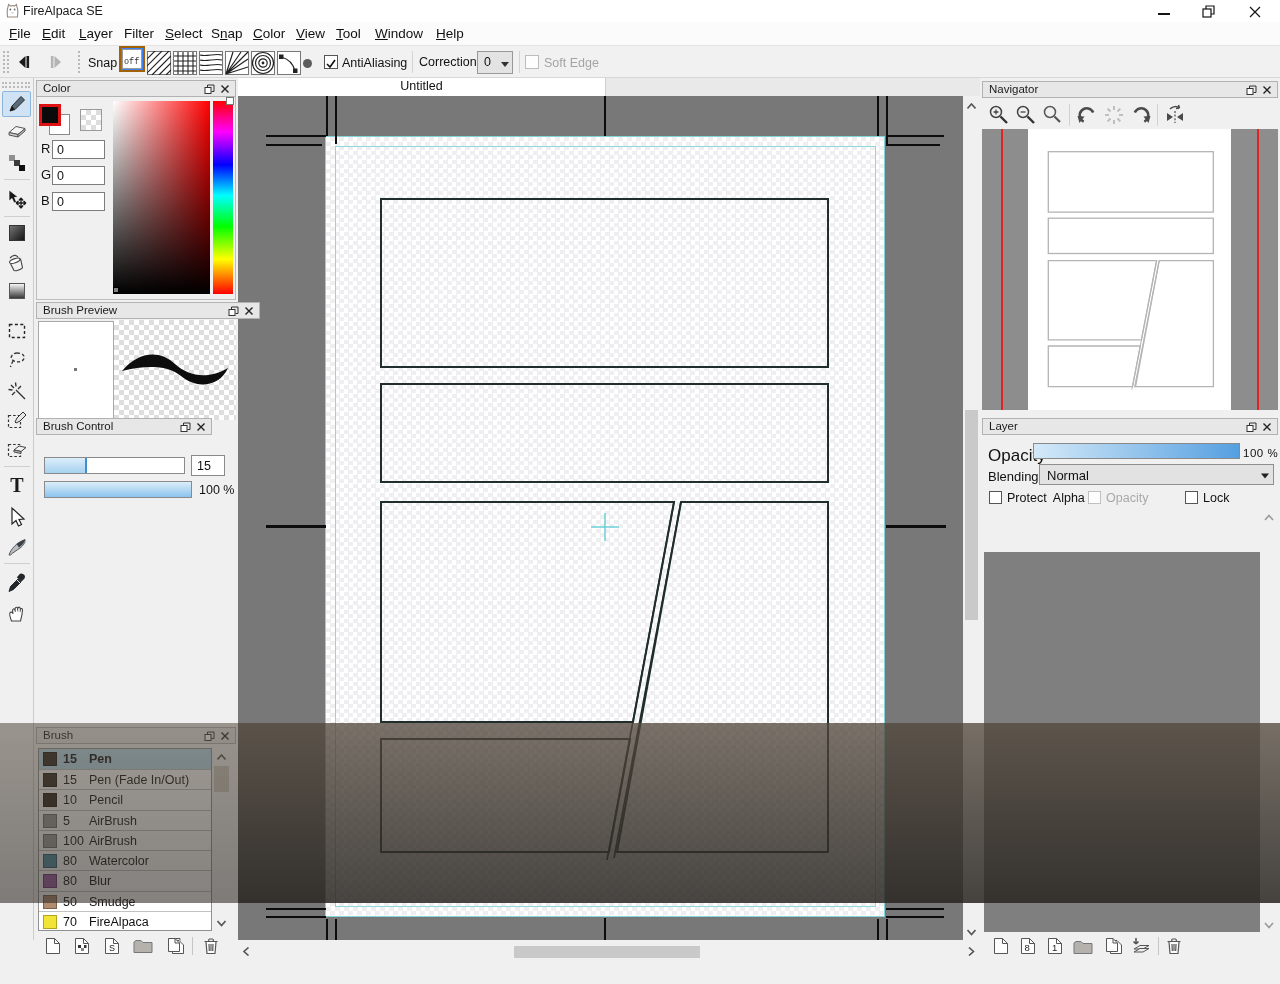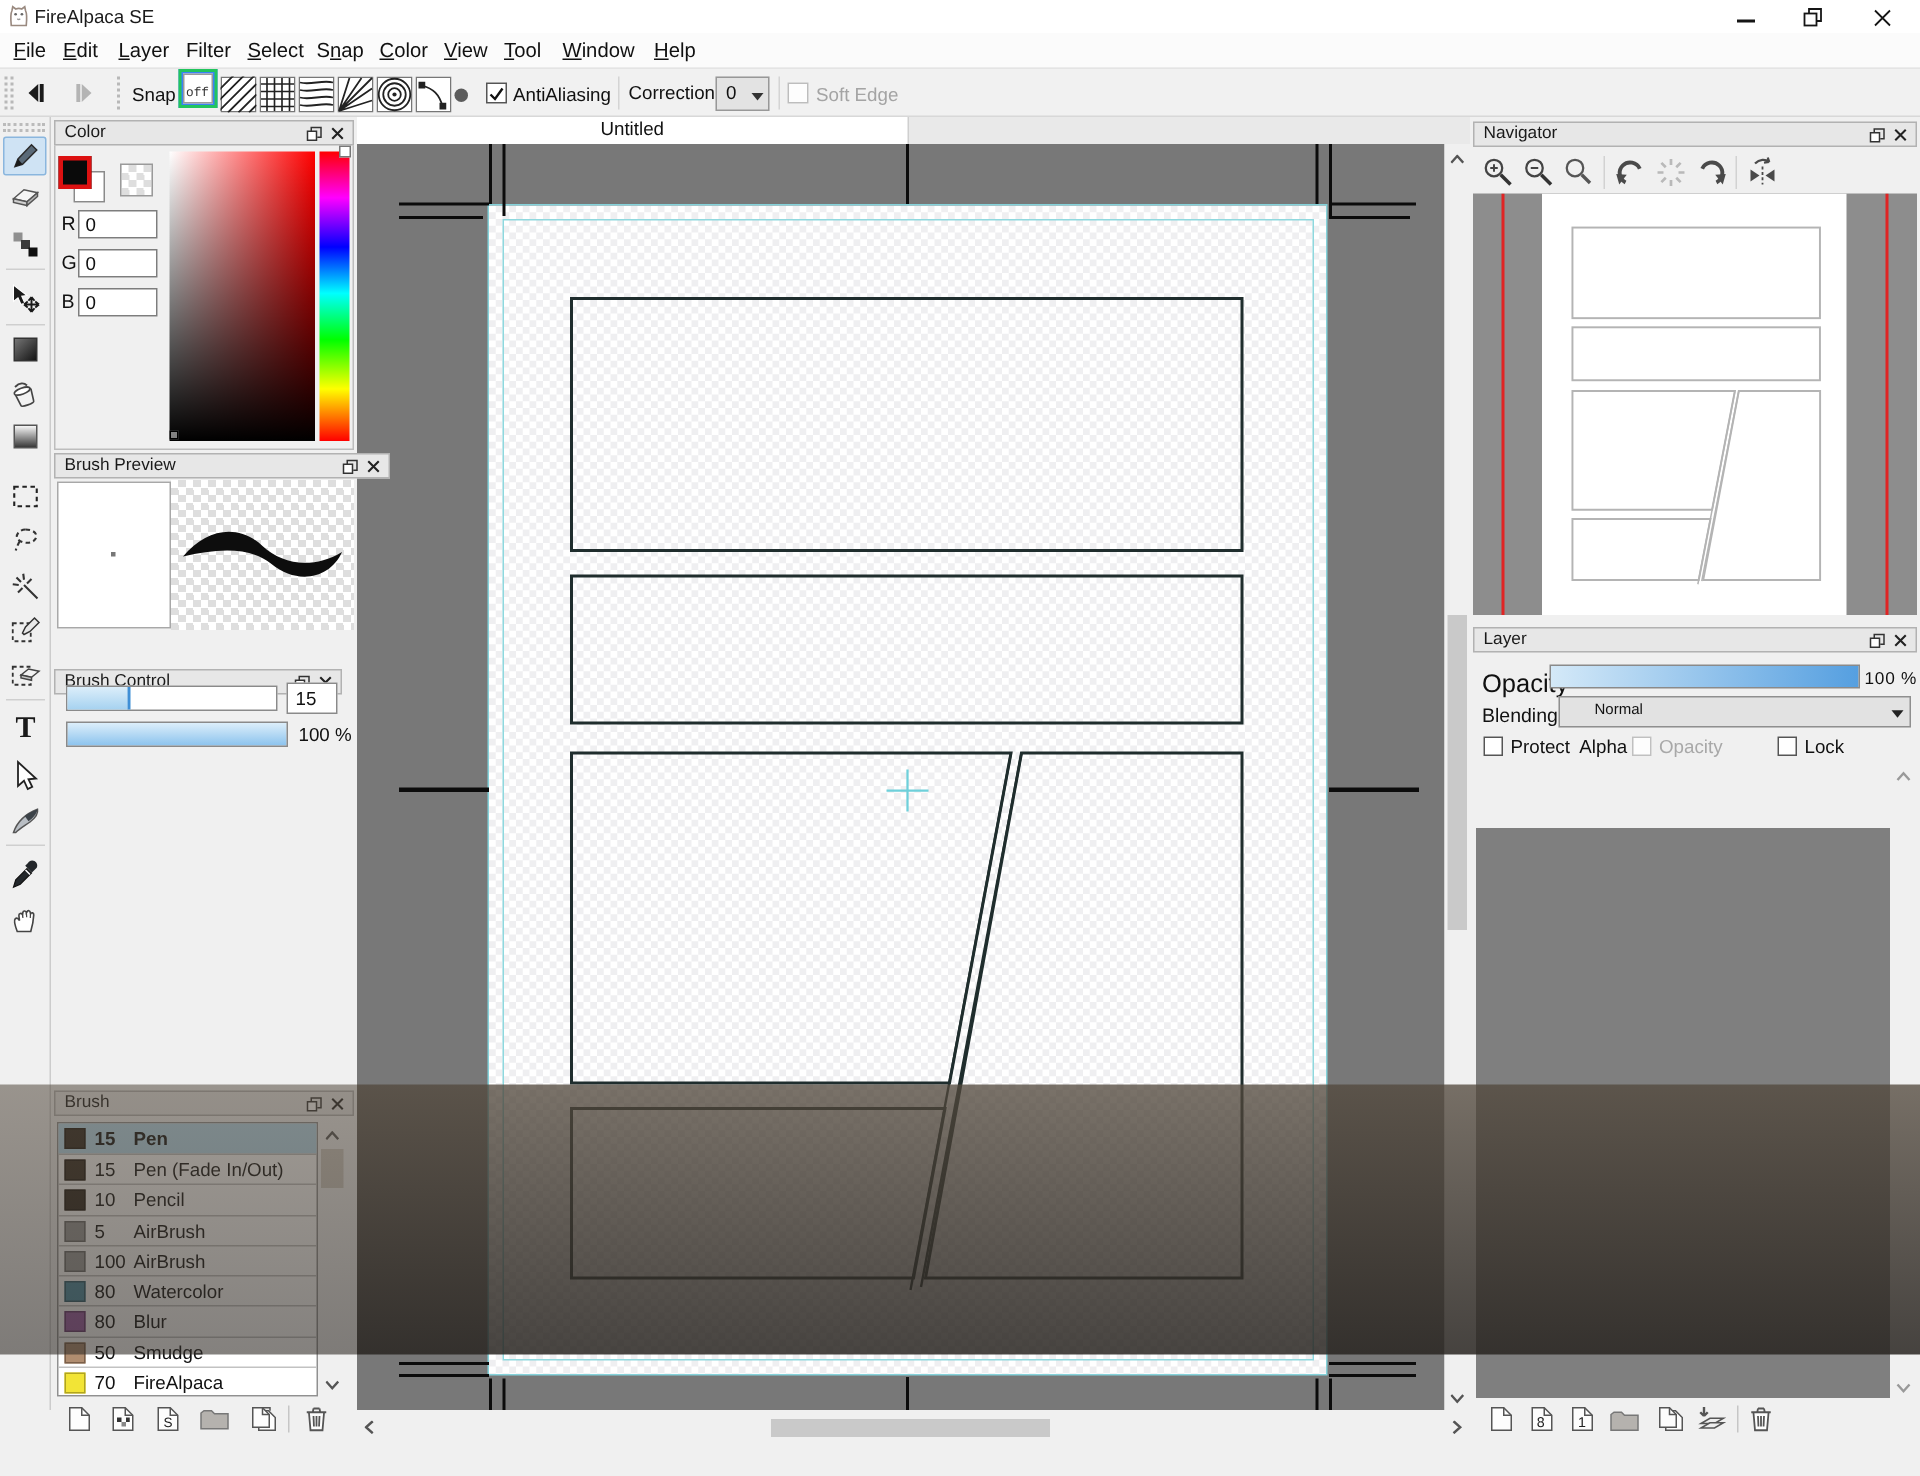--- a/index.html
+++ b/index.html
@@ -52,21 +52,21 @@
   <svg class="a" style="left:16px;top:8px" width="16" height="16" viewBox="0 0 16 16">
     <path d="M9.5,2 L3,8 L9.5,14 Z" fill="#1a1a1a"></path>
         <rect x="10.5" y="2" width="2.6" height="12" fill="#1a1a1a"></rect>
   </svg>
   <svg class="a" style="left:48px;top:8px" width="16" height="16" viewBox="0 0 16 16">
     <path d="M6.5,2 L13,8 L6.5,14 Z" fill="#b4b4b4"></path>
         <rect x="2.9" y="2" width="2.6" height="12" fill="#b4b4b4"></rect>
   </svg>
   <div class="a" style="left:78px;top:5px;width:2px;height:22px;border-left:2px dotted #b8b8b8"></div>
   <div class="a" style="left:88px;top:10px;font-size:12.5px">Snap</div>
-  <div class="a" style="left:119px;top:0;width:26px;height:26px;border:2px solid #22c55e;background:#3b82f6">
+  <div class="a" style="left:119px;top:0;width:26px;height:26px;border:2px solid #a16207;background:#3b82f6">
     <div class="a" style="left:1px;top:1px;width:20px;height:20px;background:#fff;border:1px solid #9a9a9a"></div>
     <div class="a" style="left:3px;top:9px;font-size:8.5px;color:#333;font-family:'Liberation Mono',monospace">off</div>
   </div>
   <svg class="a" style="left:147px;top:5px" width="24" height="24" viewBox="0 0 24 24">
     <rect x="0.5" y="0.5" width="23" height="23" fill="#fff" stroke="#777"></rect>
     <path d="M-2,10 L10,-2 M-2,17 L17,-2 M-2,24 L24,-2 M5,24 L24,5 M12,24 L24,12 M19,24 L24,19" stroke="#222" stroke-width="1.2"></path>
   </svg>
   <svg class="a" style="left:173px;top:5px" width="24" height="24" viewBox="0 0 24 24">
     <rect x="0.5" y="0.5" width="23" height="23" fill="#fff" stroke="#777"></rect>
     <path d="M5,1 V23 M10,1 V23 M15,1 V23 M20,1 V23 M1,5 H23 M1,10 H23 M1,15 H23 M1,20 H23" stroke="#222" stroke-width="1.1"></path>
@@ -295,21 +295,21 @@
           <path d="M1.5,1.5 L8.5,8.5 M8.5,1.5 L1.5,8.5" stroke="#222" stroke-width="1.4"></path>
         </svg>
   </div>
   <div class="a" style="left:4px;top:243px;width:76px;height:98px;background:#fff;border:1px solid #a8a8a8"></div>
   <div class="a" style="left:40px;top:290px;width:3px;height:3px;background:#777"></div>
   <div class="a chk5" style="left:80px;top:242px;width:122px;height:100px"></div>
   <svg class="a" style="left:80px;top:242px" width="122" height="100" viewBox="0 0 122 100">
     <path d="M8,51 C24,32 45,29 61,44 C74,56 94,60 114,48 C106,66 84,70 67,56 C52,44 30,46 8,51 Z" fill="#0d0d0d"></path>
   </svg>
 
-  <div class="ptitle" style="left:2px;top:368px;width:192px">Brush Control
+  <div class="ptitle" style="left:2px;top:340px;width:176px">Brush Control
     <svg class="a" style="right:20px;top:3px" width="11" height="11" viewBox="0 0 11 11">
           <rect x="1" y="3.5" width="6" height="6" fill="#fff" stroke="#333"></rect>
           <path d="M3.5,3.5 V1 H10 V7.5 H7.5" fill="none" stroke="#333"></path>
         </svg>
     <svg class="a" style="right:5px;top:3px" width="10" height="10" viewBox="0 0 10 10">
           <path d="M1.5,1.5 L8.5,8.5 M8.5,1.5 L1.5,8.5" stroke="#222" stroke-width="1.4"></path>
         </svg>
   </div>
   <div class="a" style="left:10px;top:379px;width:141px;height:17px;background:#fff;border:1px solid #8a8a8a">
     <div class="a" style="left:0;top:0;width:40px;height:15px;background:linear-gradient(to bottom,#dceefa,#a6d2f0)"></div>
@@ -492,21 +492,21 @@
         </svg>
     <svg class="a" style="right:5px;top:3px" width="10" height="10" viewBox="0 0 10 10">
           <path d="M1.5,1.5 L8.5,8.5 M8.5,1.5 L1.5,8.5" stroke="#222" stroke-width="1.4"></path>
         </svg>
   </div>
   <div class="a" style="left:8px;top:368px;font-size:17px">Opacity</div>
   <div class="a" style="left:53px;top:365px;width:207px;height:16px;border:1px solid #8a8a8a;background:linear-gradient(to right,#d4e9f8,#559fe0)"></div>
   <div class="a" style="left:263px;top:369px;font-size:11.5px;letter-spacing:0.5px">100 %</div>
   <div class="a" style="left:8px;top:391px;font-size:13px">Blending</div>
   <div class="a" style="left:59px;top:386px;width:235px;height:21px;background:#e2e2e2;border:1px solid #8f8f8f">
-    <div class="a" style="left:23px;top:3px;font-size:10px">Normal</div>
+    <div class="a" style="left:7px;top:3px;font-size:13px">Normal</div>
     <svg class="a" style="left:220px;top:7px" width="10" height="8" viewBox="0 0 10 8">
           <path d="M1,1.5 L9,1.5 L5,6.5 Z" fill="#222"></path>
         </svg>
   </div>
   <div class="a" style="left:9px;top:413px;width:13px;height:13px;background:#fff;border:1px solid #555"></div>
   <div class="a" style="left:27px;top:413px;font-size:12.5px">Protect&nbsp; Alpha</div>
   <div class="a" style="left:108px;top:413px;width:13px;height:13px;background:#fdfdfd;border:1px solid #c0c0c0"></div>
   <div class="a" style="left:126px;top:413px;font-size:12.5px;color:#a8a8a8">Opacity</div>
   <div class="a" style="left:205px;top:413px;width:13px;height:13px;background:#fff;border:1px solid #555"></div>
   <div class="a" style="left:223px;top:413px;font-size:12.5px">Lock</div>

